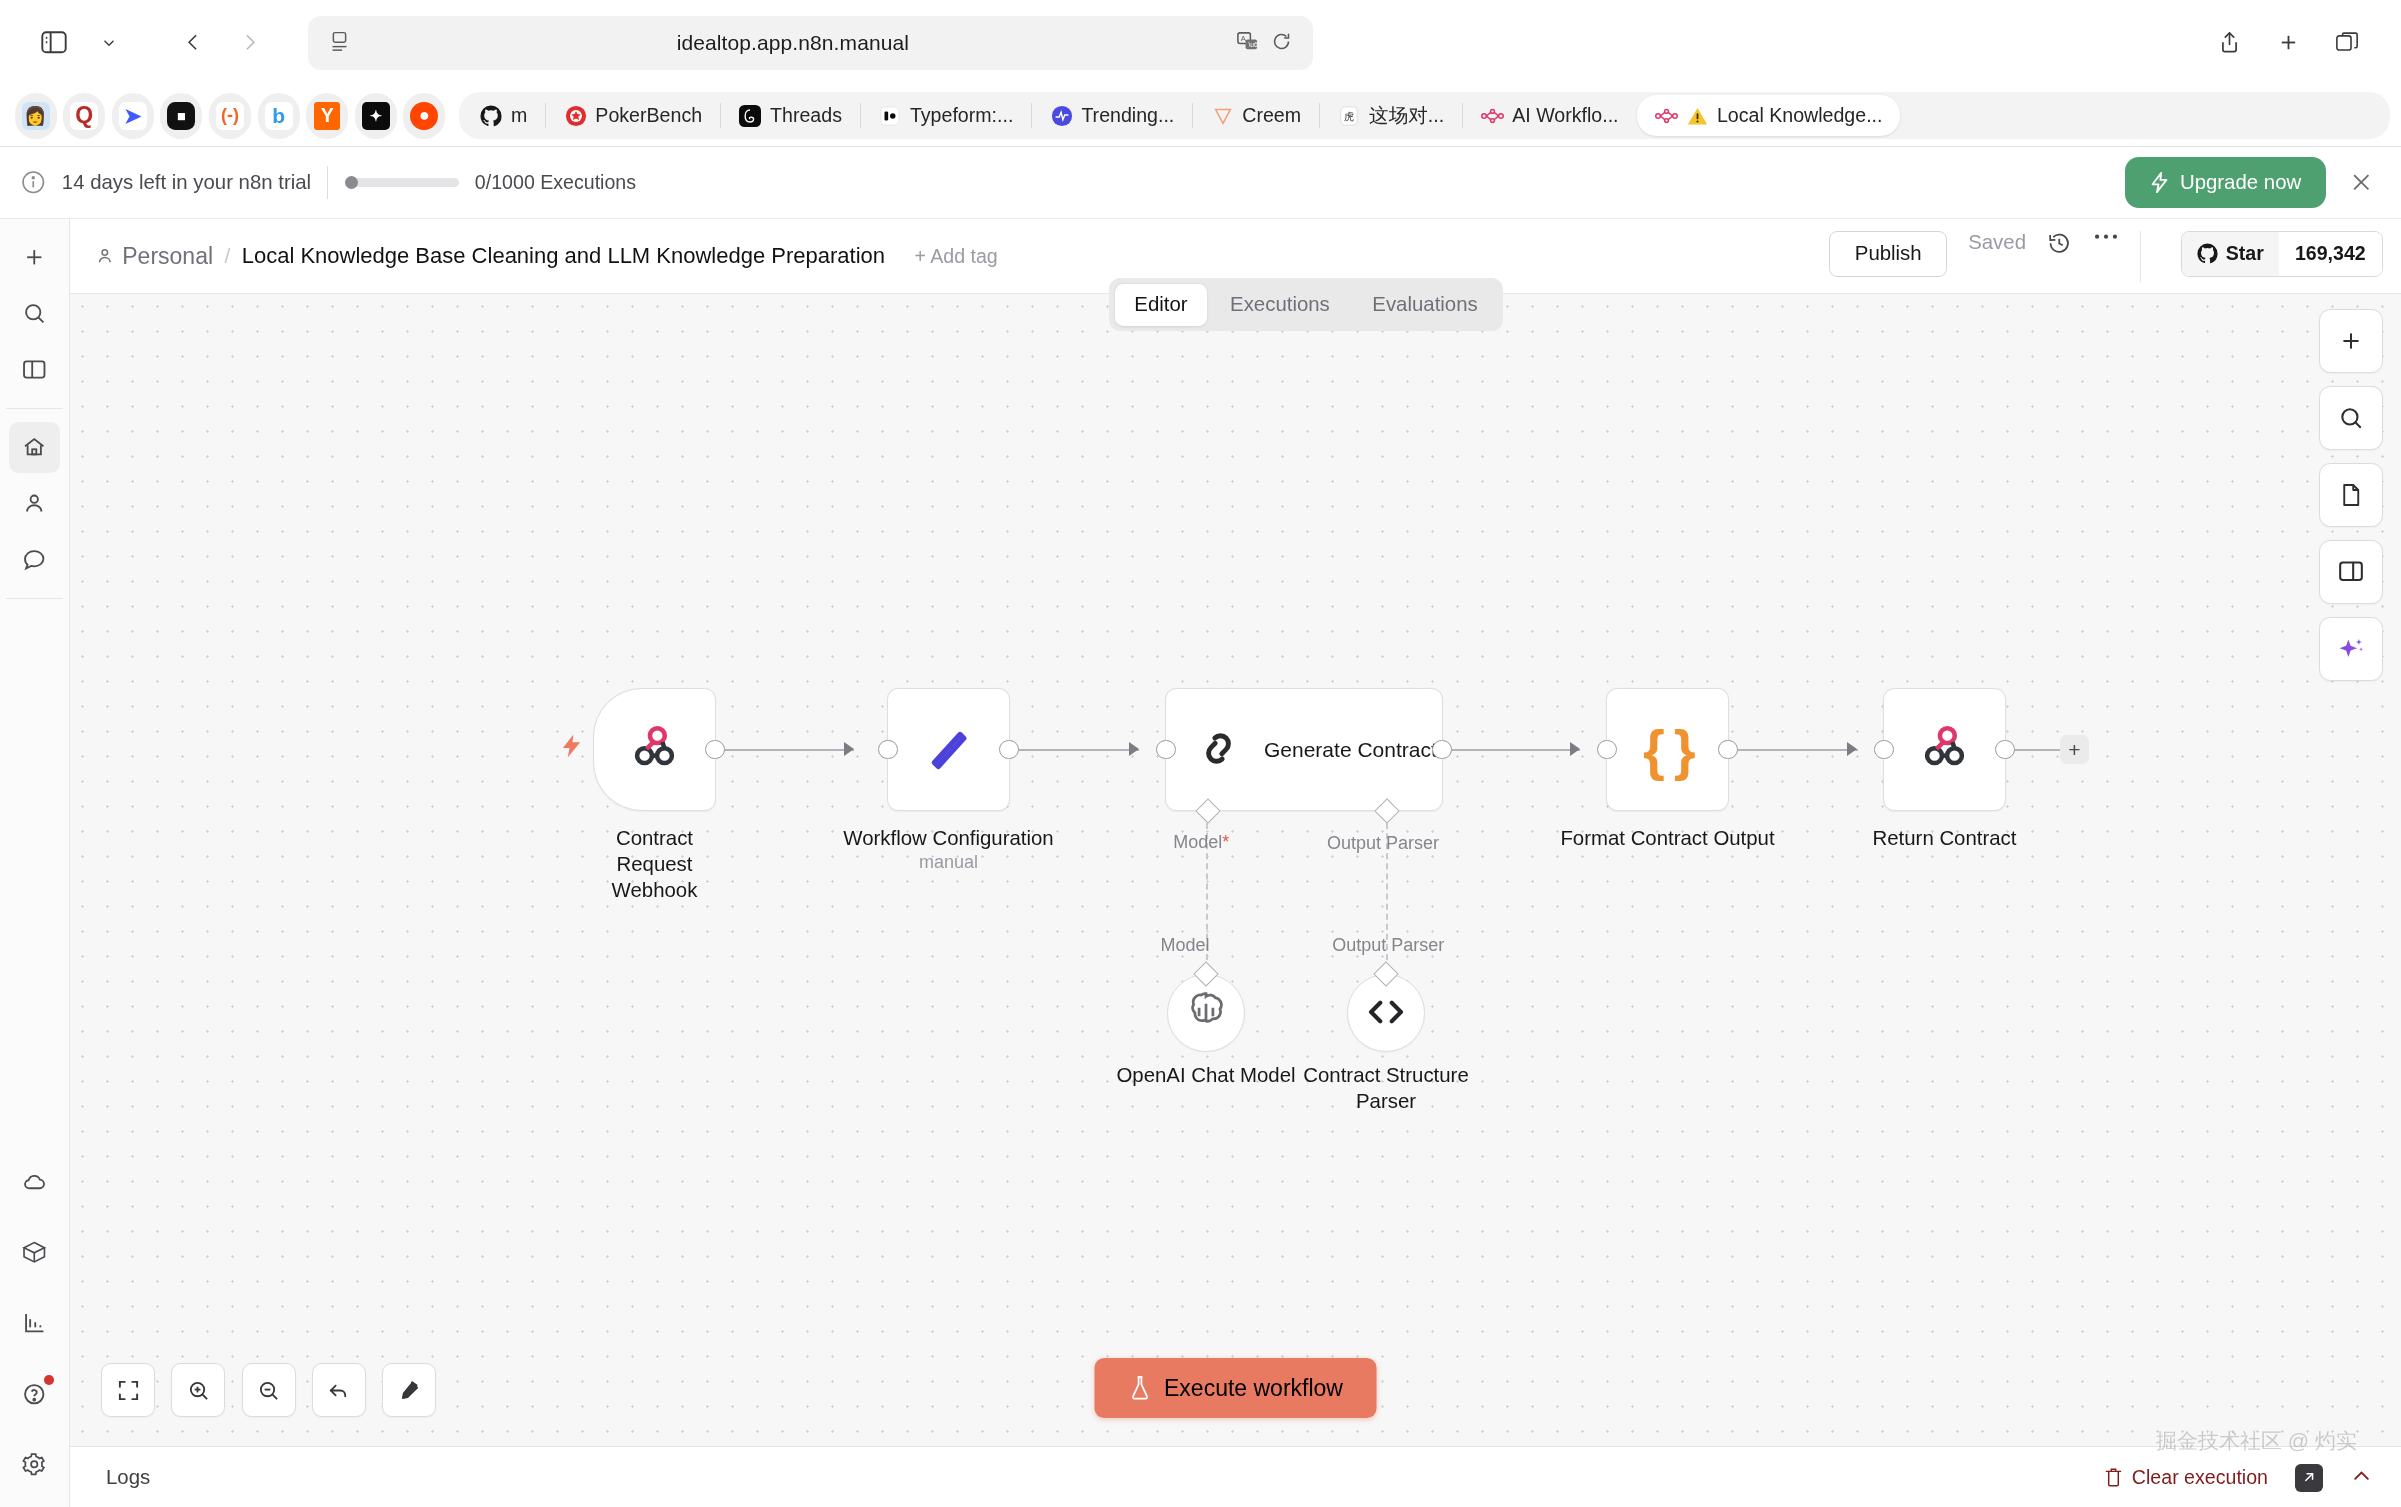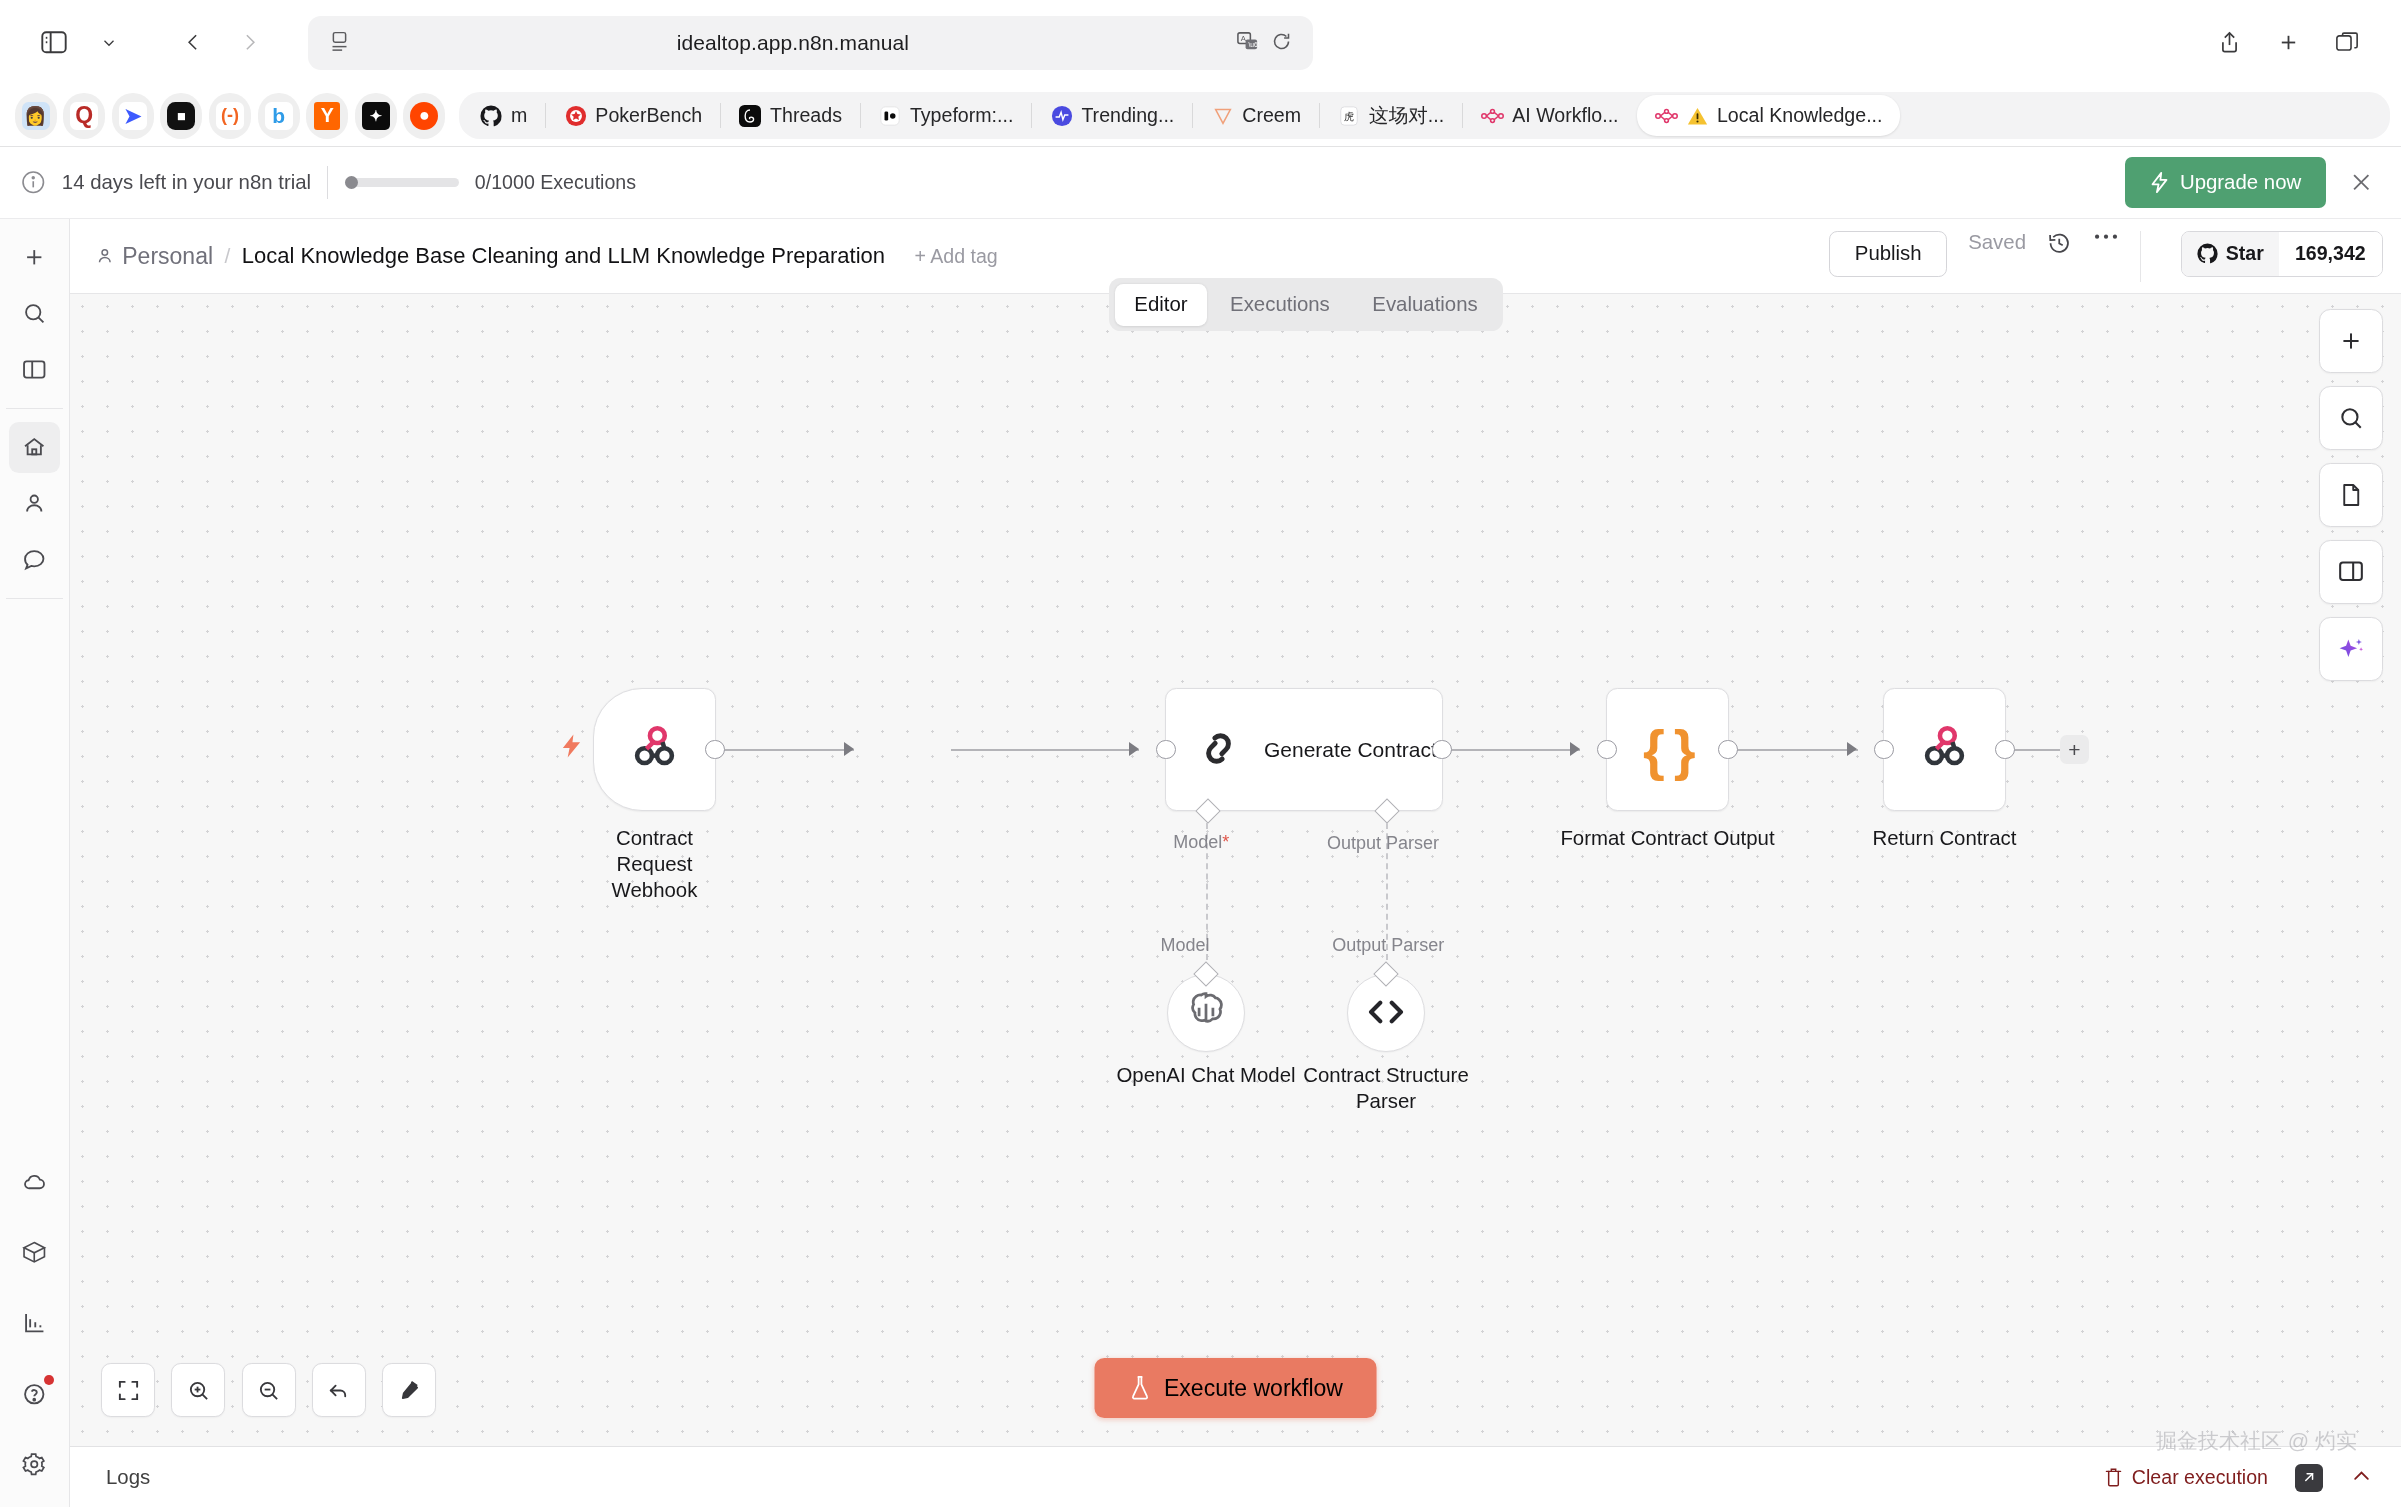--- a/index.html
+++ b/index.html
@@ -131,21 +131,21 @@
     content:""; position:absolute; left:0; top:-1.6px; width:13px; height:13px;
     border-radius:50%; background:#8a8a8f;
   }
   .trial-exec { font-size:19.6px; color:#4a4a4f; }
   .upgrade-btn {
     margin-left:auto;
     background:#4FA071;
     color:#fff;
     font-size:20.4px;
     height:51px;
-    border-radius:7px;
+    border-radius:14px;
     display:flex; align-items:center; gap:9.8px;
     padding: 0 24.5px;
     font-weight:500;
   }
   .banner-close { color:#6b6b70; padding-left:6.5px; display:flex;}
 
   
   .shell { display:flex; height: calc(1508px - 147px - 72px); }
 
   
@@ -787,20 +787,35 @@
               <path d="M25.6 15.5 27 19.9" stroke="#30353B" stroke-width="3.2"></path>
             </svg>
           </span>
           <div class="port out"></div>
         </div>
         <div class="node-label" style="top:137px;">
           <span style="display:block;max-width:212px;white-space:normal;">Contract Request Webhook</span>
         </div>
       </div>
 
+      <div class="node" style="left:817px; top:394px;">
+        <div class="node-box" style="width:123px;height:123px;">
+          <span>
+            <svg width="51" height="51" viewBox="0 0 40 40" fill="none" stroke="#4C42DB" stroke-width="4.2" stroke-linecap="round" stroke-linejoin="round">
+              <path d="M9 31 L29 9 L32 12 L12 34 Z"></path>
+            </svg>
+          </span>
+          <div class="port in"></div>
+          <div class="port out"></div>
+        </div>
+        <div class="node-label" style="top:137px;">
+          <span>Workflow Configuration</span>
+          <div class="node-sub">manual</div>
+        </div>
+      </div>
 
       <div class="node" style="left:1095px; top:394px;">
         <div class="node-box" style="width:278px;height:123px;justify-content:flex-start;padding-left:28px;gap:21px;">
           <span>
             <svg width="49" height="49" viewBox="0 0 40 40" fill="none" stroke="#2b2b2e" stroke-width="4" stroke-linecap="round">
               <path d="M17 11.5 a6.5 6.5 0 0 1 9.2 9.2 l-3.5 3.5"></path>
               <path d="M23 28.5 a6.5 6.5 0 0 1 -9.2 -9.2 l3.5 -3.5"></path>
             </svg>
           </span>
           <span style="font-size:21px;color:#18181b;line-height:1.3;">Generate Contract</span>

